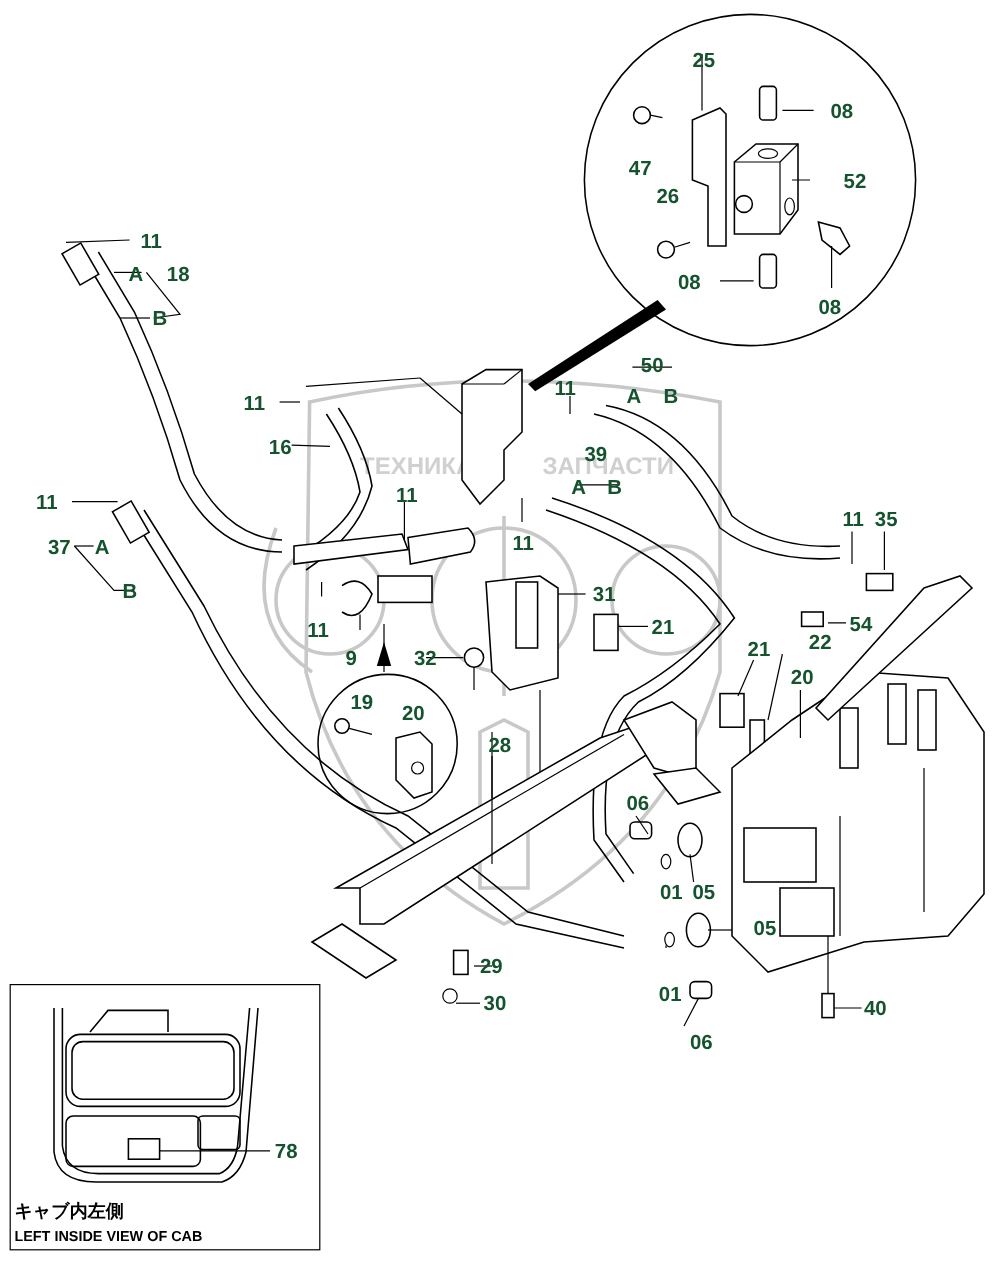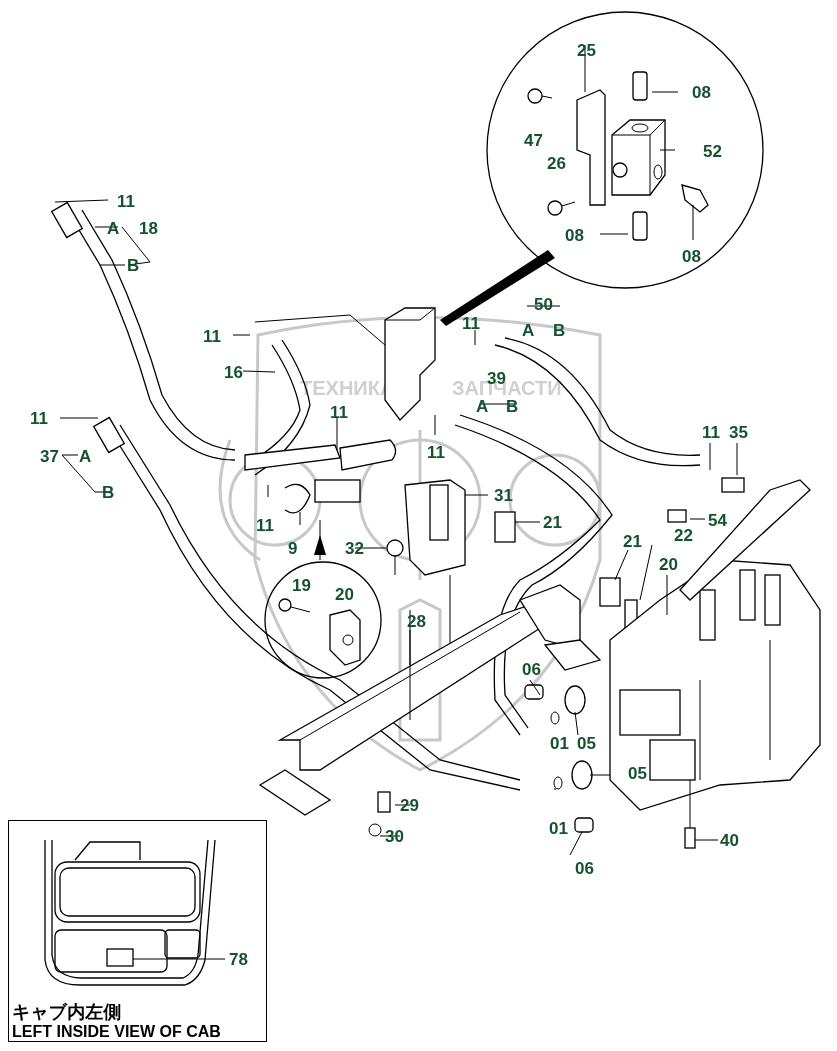--- a/index.html
+++ b/index.html
@@ -205,22 +205,22 @@
     <rect class="ln" x="60" y="868" width="135" height="48" rx="9"></rect>
     <path class="ln" d="M75 860 L90 842 L140 842 L140 860"></path>
     <rect class="ln" x="55" y="930" width="112" height="42" rx="6"></rect>
     <rect class="ln" x="165" y="930" width="35" height="28" rx="4"></rect>
     <rect class="part" x="107" y="949" width="26" height="17"></rect>
     <line class="thin" x1="133" y1="959" x2="225" y2="959"></line>
   </g>
 </svg>
 
 <div class="inset-box"></div>
-<div class="cap" style="top:1000px;font-size:18px;">キャブ内左側</div>
-<div class="cap" style="top:1023px;font-size:16px;">LEFT INSIDE VIEW OF CAB</div>
+<div class="cap" style="top:1000px;font-size:15px;">キャブ内左側</div>
+<div class="cap" style="top:1023px;font-size:12px;">LEFT INSIDE VIEW OF CAB</div>
 
 <div class="lbl" style="left:577px;top:42px">25</div>
 <div class="lbl" style="left:692px;top:84px">08</div>
 <div class="lbl" style="left:524px;top:132px">47</div>
 <div class="lbl" style="left:703px;top:143px">52</div>
 <div class="lbl" style="left:547px;top:155px">26</div>
 <div class="lbl" style="left:565px;top:227px">08</div>
 <div class="lbl" style="left:682px;top:248px">08</div>
 
 <div class="lbl" style="left:117px;top:193px">11</div>
@@ -261,15 +261,15 @@
 <div class="lbl" style="left:335px;top:586px">20</div>
 <div class="lbl" style="left:407px;top:613px">28</div>
 
 <div class="lbl" style="left:522px;top:661px">06</div>
 <div class="lbl" style="left:550px;top:735px">01</div>
 <div class="lbl" style="left:577px;top:735px">05</div>
 <div class="lbl" style="left:628px;top:765px">05</div>
 <div class="lbl" style="left:549px;top:820px">01</div>
 <div class="lbl" style="left:575px;top:860px">06</div>
 <div class="lbl" style="left:400px;top:797px">29</div>
-<div class="lbl" style="left:385px;top:828px">30</div>
+<div class="lbl" style="left:403px;top:828px">30</div>
 <div class="lbl" style="left:720px;top:832px">40</div>
 <div class="lbl" style="left:229px;top:951px">78</div>
 
 </body></html>

